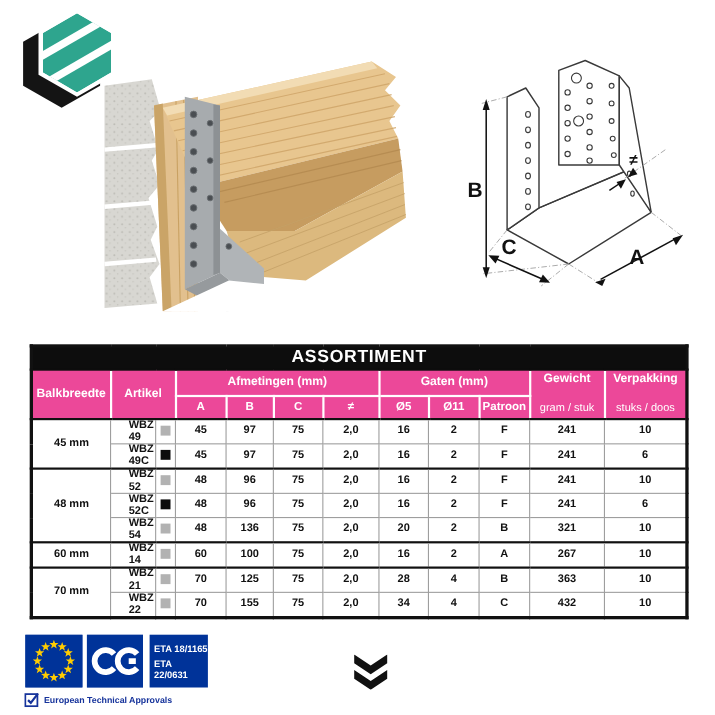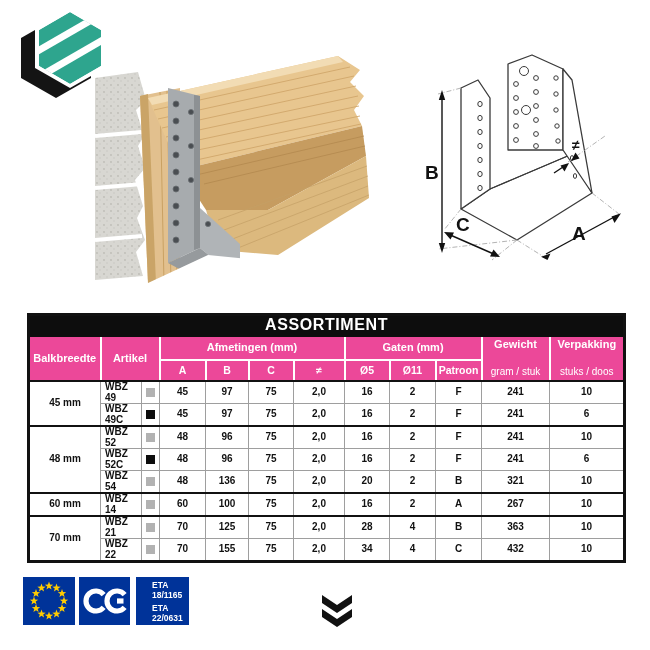--- a/index.html
+++ b/index.html
@@ -15,37 +15,37 @@
     letter-spacing:.6px;height:19px;text-align:center;border:2px solid #0d0d0d;}
   thead th.hcell{background:#ec4899;color:#fff;border:2px solid #fff;
     font-size:11px;font-weight:700;text-align:center;}
   thead tr.h1 th{height:22px;}
   thead tr.h2 th{height:19px;font-size:10.5px;}
   thead th .sub{font-weight:400;font-size:10px;display:block;margin-top:16px;}
   thead tr.h2 th, thead tr.h1 th.span2{border-bottom:2.5px solid #111;}
   tbody td{border:1px solid #9e9e9e;font-size:10px;font-weight:700;color:#111;
     text-align:center;height:16px;background:#fff;}
   tbody td.bw-cell{font-size:10px;}
-  tbody td.art-cell{text-align:left;padding-left:4px;}
+  tbody td.art-cell{text-align:left;padding-left:16px;}
   tbody tr.group-start td{border-top:2.5px solid #111;}
   .swatch{display:inline-block;width:9px;height:9px;vertical-align:middle;}
   .swatch.gray{background:#b2b2b2;}
   .swatch.black{background:#0d0d0d;}
 
   
   .legend{display:flex;align-items:center;gap:6px;font-size:11px;font-weight:700;color:#222;}
   .legend .swatch{width:10px;height:10px;margin-right:2px;}
   .legend-item{display:flex;align-items:center;gap:4px;}
 
   
   .bluebox{background:#003399;width:52px;height:48px;display:flex;align-items:center;
     justify-content:center;}
   .etabox{background:#003399;width:53px;height:48px;color:#fff;font-size:8.5px;
     font-weight:700;display:flex;flex-direction:column;justify-content:center;
-    padding-left:16px;box-sizing:border-box;gap:3px;}
+    padding-left:4px;box-sizing:border-box;gap:3px;}
   .approvals{display:flex;align-items:center;gap:4px;color:#16339b;font-size:8px;font-weight:700;}
 </style>
 </head>
 <body>
 
 <div class="canvas">
 
   <svg class="abs" style="left:14px;top:6px" width="92" height="98" viewBox="0 0 92 98">
     <defs>
       <clipPath id="hexclip">
@@ -411,19 +411,26 @@
         <line x1="38" y1="24" x2="44.5" y2="24"></line>
       </g>
     </svg>
   </div>
 
   <div class="abs etabox" style="left:136px;top:577px">
     <div>ETA 18/1165</div>
     <div>ETA 22/0631</div>
   </div>
 
+  <div class="abs approvals" style="left:22px;top:629px">
+    <svg width="14" height="14" viewBox="0 0 14 14">
+      <rect x="1" y="2" width="11" height="11" fill="#fff" stroke="#16339b" stroke-width="1.6"></rect>
+      <polyline points="3.5,7.5 6,10 12.5,1.5" fill="none" stroke="#16339b" stroke-width="2"></polyline>
+    </svg>
+    <span>European Technical Approvals</span>
+  </div>
 
   <svg class="abs" style="left:320px;top:595px" width="34" height="32" viewBox="0 0 34 32">
     <polygon points="2,0 17,10 32,0 32,8 17,18 2,8" fill="#111"></polygon>
     <polygon points="2,14 17,24 32,14 32,22 17,32 2,22" fill="#111"></polygon>
   </svg>
 
 </div>
 
 </body></html>

